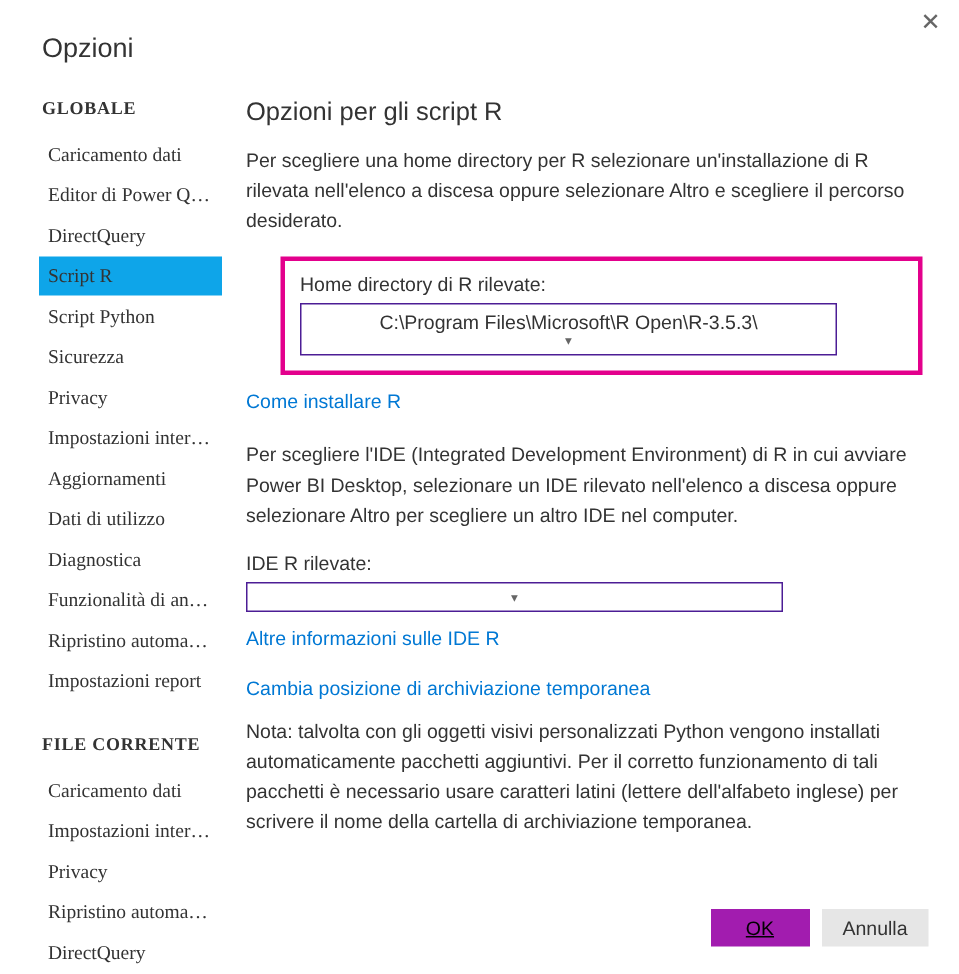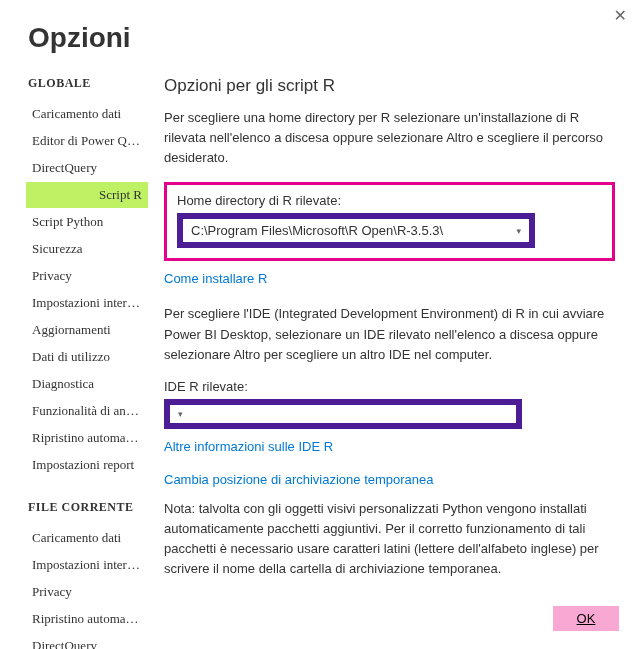--- a/index.html
+++ b/index.html
@@ -24,22 +24,22 @@
     top: 8px;
     right: 12px;
     font-size: 16px;
     color: #666;
     cursor: pointer;
     background: none;
     border: none;
     line-height: 1;
   }
   .title {
-    font-size: 28px;
-    font-weight: 700;
+    font-size: 18px;
+    font-weight: 400;
     color: #333;
     padding: 22px 0 0 28px;
   }
   .content {
     display: flex;
     margin-top: 22px;
     height: calc(100% - 110px);
   }
   .sidebar {
     width: 148px;
@@ -64,22 +64,21 @@
     padding: 5px 6px 5px 6px;
     margin-left: -2px;
     margin-bottom: 1px;
     cursor: pointer;
     white-space: nowrap;
     overflow: hidden;
     text-overflow: ellipsis;
     max-width: 124px;
   }
   .sidebar-item.selected {
-    background: #bef264;
-    text-align: right;
+    background: #0ea5e9;
   }
   .main {
     flex: 1;
     padding: 0 24px 0 16px;
     overflow: hidden;
   }
   .main-title {
     font-size: 17px;
     font-weight: 400;
     color: #333;
@@ -88,38 +87,40 @@
   .para {
     font-size: 13px;
     color: #333;
     line-height: 1.55;
     margin-bottom: 14px;
   }
   .highlighted-section {
     border: 3px solid #e3008c;
     padding: 8px 10px 10px 10px;
     margin-bottom: 10px;
+    margin-left: 23px;
   }
   .field-label {
     font-size: 13px;
     color: #333;
     margin-bottom: 5px;
   }
   .dropdown {
     width: 100%;
     max-width: 358px;
-    border: 6px solid #4c1d95;
+    border: 1px solid #4c1d95;
     background: #fff;
     padding: 4px 8px;
     font-size: 13px;
     color: #333;
     display: flex;
     justify-content: space-between;
     align-items: center;
     cursor: pointer;
+    flex-direction: column;
   }
   .dropdown .chevron {
     font-size: 9px;
     color: #666;
   }
   .link {
     color: #0078d4;
     font-size: 13px;
     cursor: pointer;
     display: inline-block;
@@ -134,21 +135,21 @@
     gap: 8px;
   }
   .btn {
     min-width: 66px;
     padding: 5px 14px;
     font-size: 13px;
     border: none;
     cursor: pointer;
     text-align: center;
   }
-  .btn-primary { background: #f9a8d4; color: #000; text-decoration: underline; }
+  .btn-primary { background: #a21caf; color: #000; text-decoration: underline; }
   .btn-secondary { background: #e6e6e6; color: #333; }
   .section-gap { margin-top: 4px; }
 </style>
 </head>
 <body>
 
 <div class="dialog">
   <button class="close-btn">
     <span>✕</span>
   </button>
@@ -215,14 +216,15 @@
       <div>
         <a class="link tight">Cambia posizione di archiviazione temporanea</a>
       </div>
 
       <p class="para">Nota: talvolta con gli oggetti visivi personalizzati Python vengono installati automaticamente pacchetti aggiuntivi. Per il corretto funzionamento di tali pacchetti è necessario usare caratteri latini (lettere dell'alfabeto inglese) per scrivere il nome della cartella di archiviazione temporanea.</p>
     </div>
   </div>
 
   <div class="buttons">
     <button class="btn btn-primary">OK</button>
+    <button class="btn btn-secondary">Annulla</button>
   </div>
 </div>
 
 </body></html>

